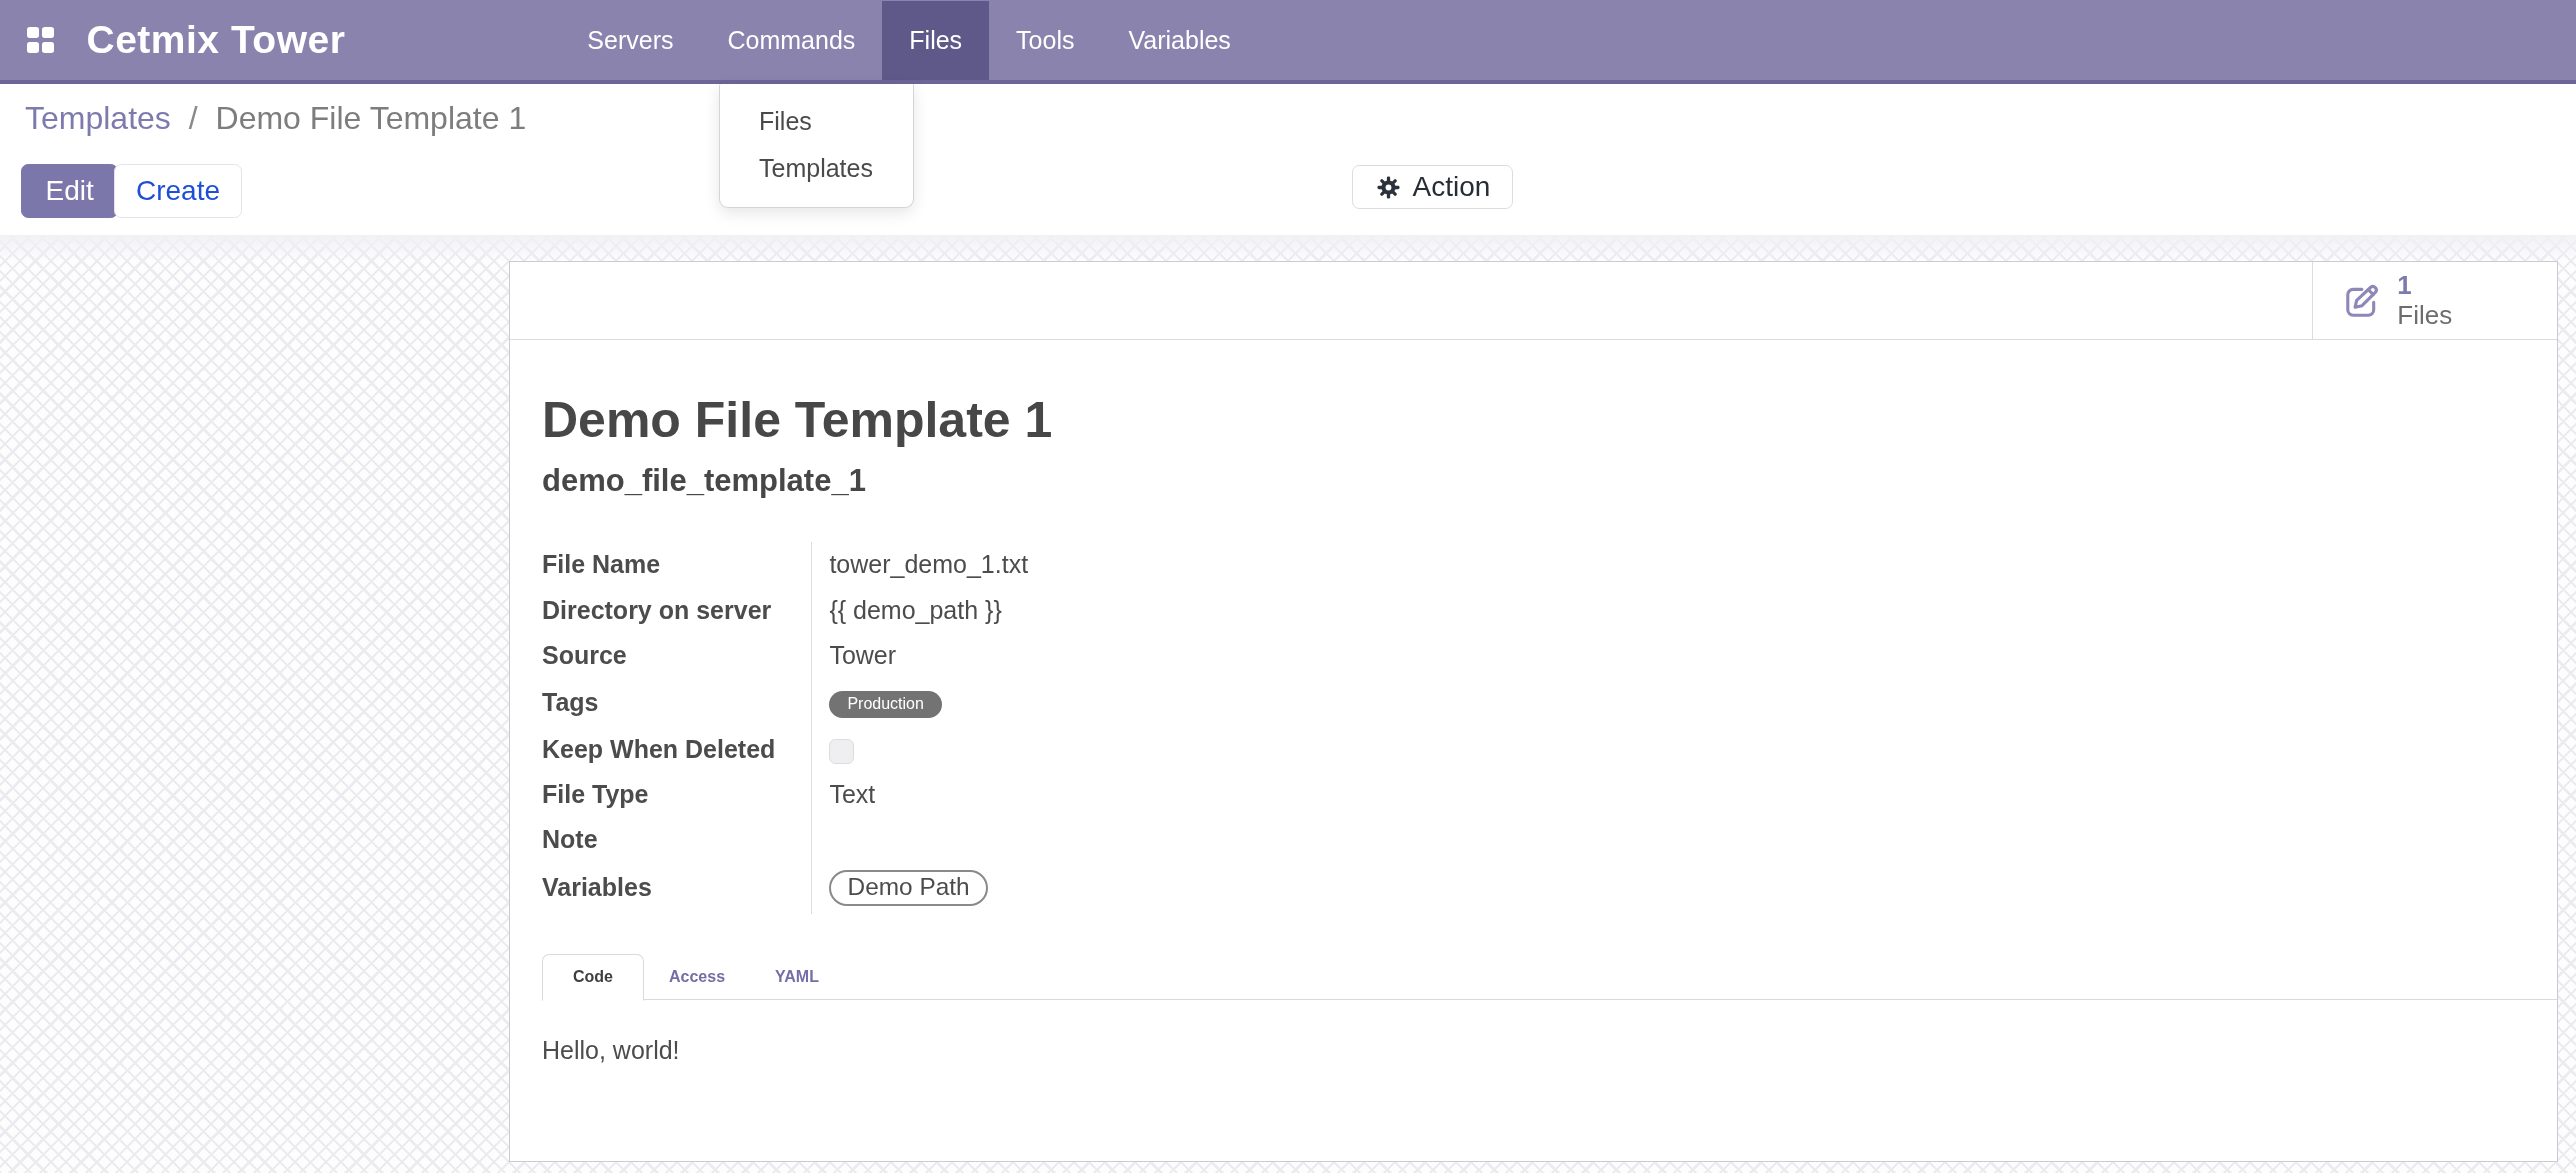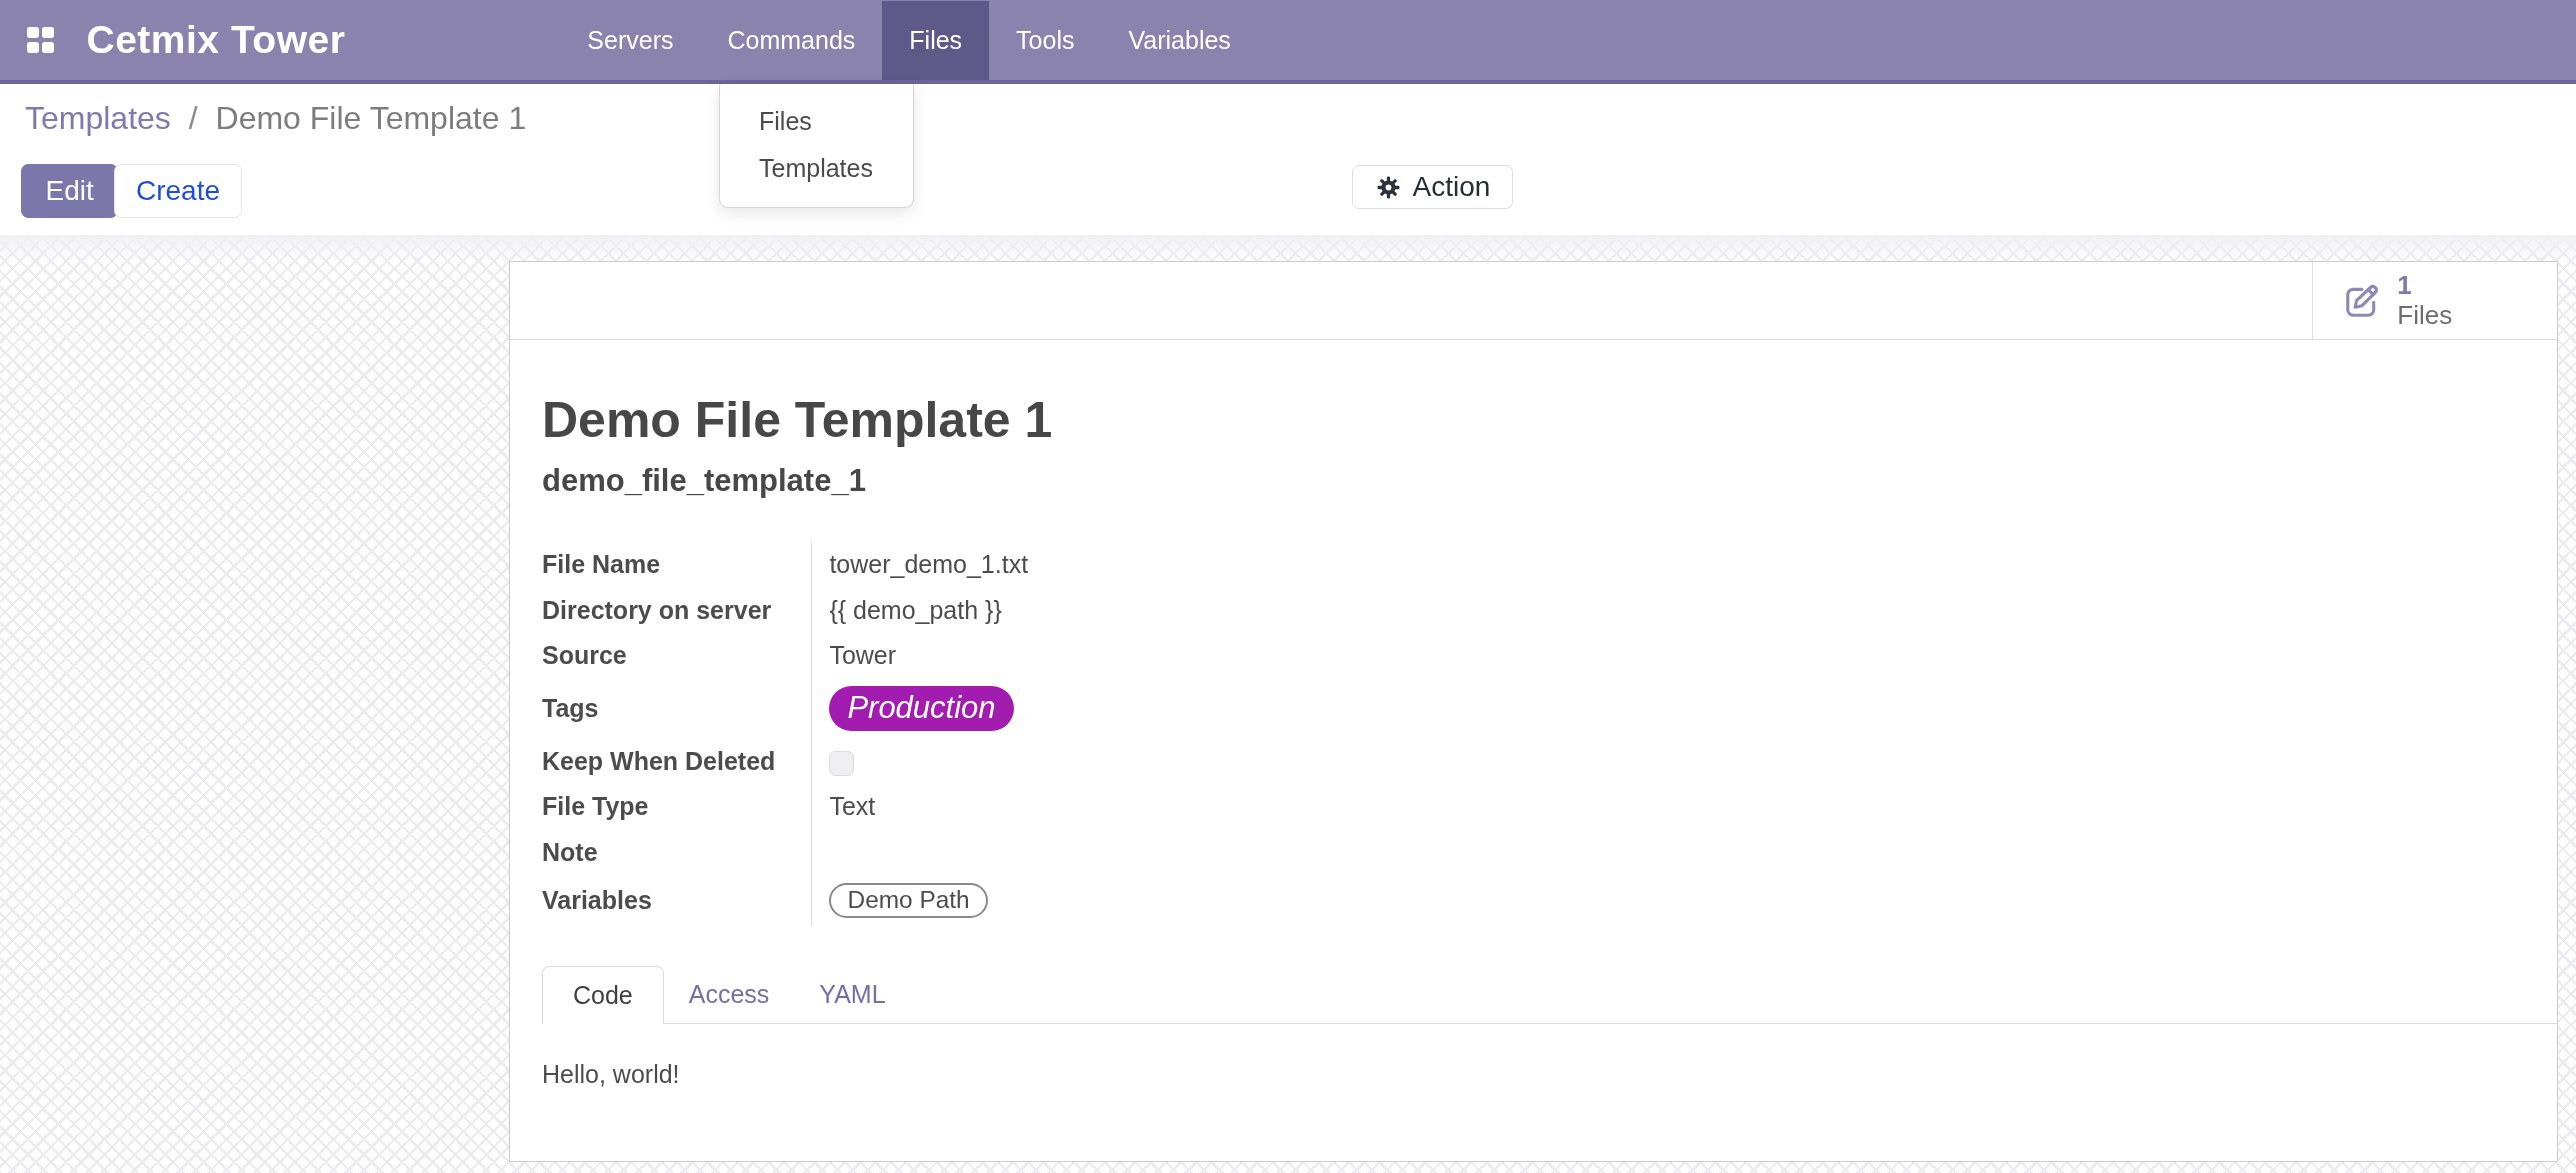--- a/index.html
+++ b/index.html
@@ -69,30 +69,30 @@
   .sheet-body { padding:0 32px; }
   .record-title { margin-top:51px; font-size:50px; font-weight:700; color:#474747; }
   .record-ref { margin-top:14.4px; font-size:31px; font-weight:700; color:#474747; }
 
   .fields { margin-top:43px; border-collapse:collapse; }
   .fields td { vertical-align:middle; }
   .f-label { width:269px; font-size:25px; font-weight:700; color:#4c4c4c;
     padding:8.1px 36px 8.1px 0; white-space:nowrap; }
   .f-value { border-left:1.8px solid #dcdce2; padding:8.1px 0 8.1px 17px;
     font-size:25px; color:#4c4c4c; min-width:632px; }
-  .tag-badge { display:inline-block; background:#a21caf; color:#fff;
-    font-size:31px; padding:3.6px 18px 5.4px; border-radius:902px;font-style:italic; }
+  .tag-badge { display:inline-block; background:#737373; color:#fff;
+    font-size:16px; padding:3.6px 18px 5.4px; border-radius:902px; }
   .checkbox { display:inline-block; width:25px; height:25px; background:#efeff1;
     border:1.8px solid #dcdce0; border-radius:6.3px; vertical-align:middle; }
   .var-pill { display:inline-block; border:2.7px solid #8a8a8a; border-radius:902px;
     color:#4c4c4c; font-size:24.4px; padding:0.9px 16.2px 2.7px; }
 
   .tabs { display:flex; align-items:flex-end; margin-top:40px; margin-right:-32px;
     border-bottom:1.8px solid #d9d9de; }
-  .tab { font-size:25px; cursor:pointer; }
+  .tab { font-size:16px; cursor:pointer;font-weight:bold; }
   .tab.active { padding:13.5px 30px; background:#fff; color:#3f3f3f;
     border:1.8px solid #d9d9de; border-bottom:1.8px solid #fff;
     border-radius:7.2px 7.2px 0 0; margin-bottom:-1.8px; }
   .tab.inactive { padding:13.5px 25px; color:#746ea7; }
   .tab-pane { margin-top:36px; font-size:25px; color:#4c4c4c; }
 </style>
 </head>
 <body>
 
 <div class="page">

